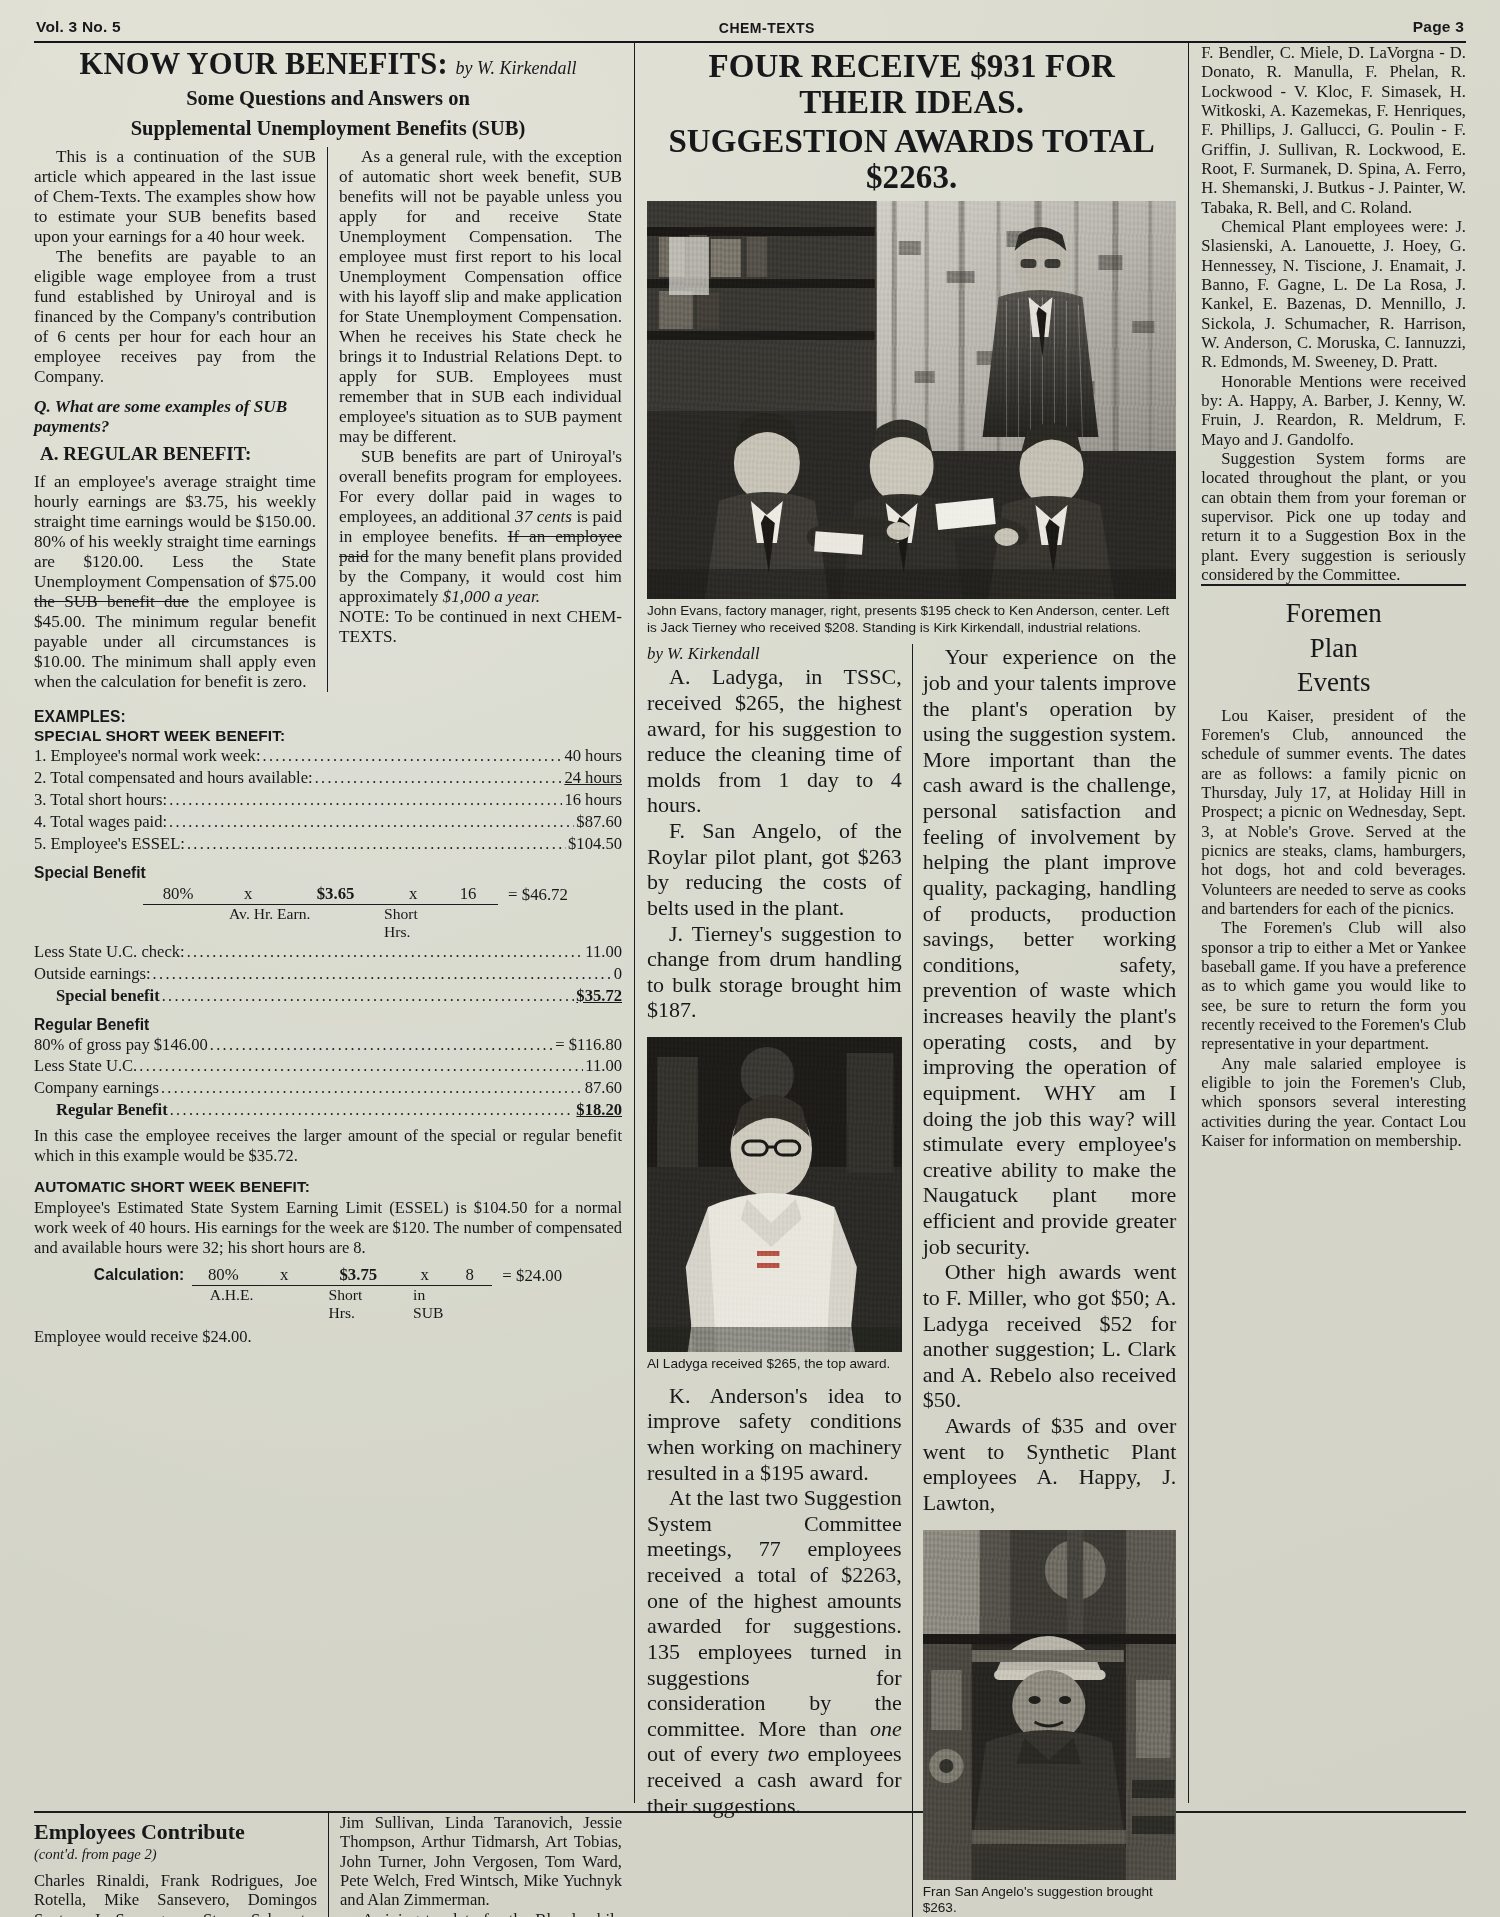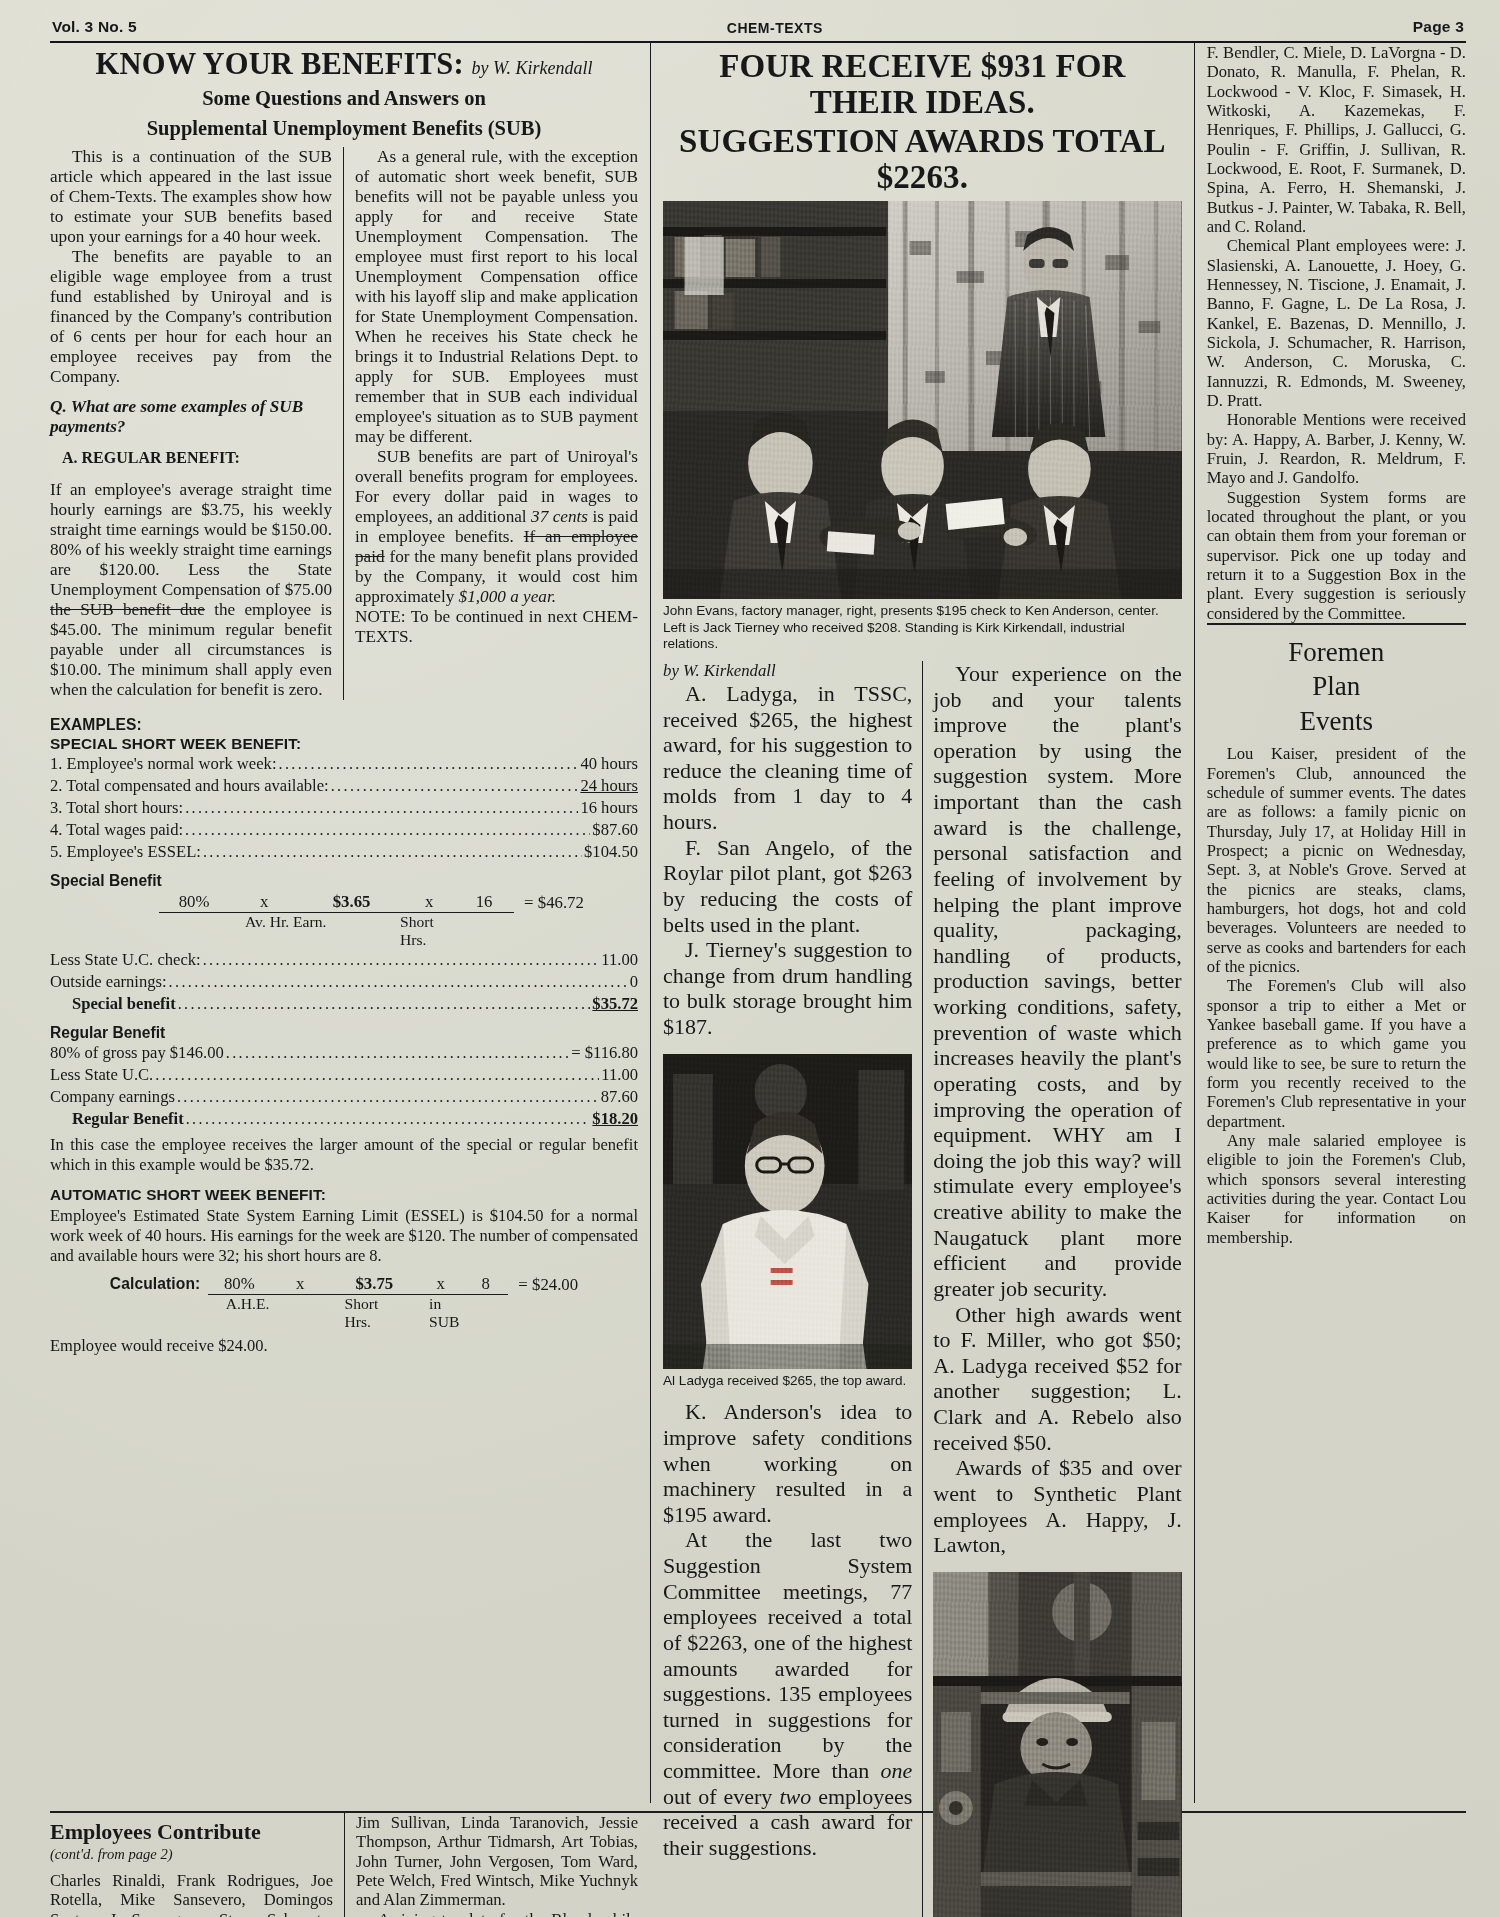--- a/index.html
+++ b/index.html
@@ -9,21 +9,21 @@
     background:#d9dace;
     font-family:"Liberation Serif", serif;
     color:#17181a;
     position:relative;
     overflow:hidden;
   }
   .page {
     position:absolute;
     left:0; top:0;
     width:1500px; height:1917px;
-    padding:18px 34px 10px 50px;
+    padding:18px 34px 10px 34px;
     background:
       radial-gradient(ellipse at 25% 18%, rgba(255,255,255,0.22), rgba(0,0,0,0) 62%),
       linear-gradient(160deg,#dcdccf 0%,#d6d7ca 40%,#d2d3c6 100%);
   }
   
   .masthead {
     display:flex; align-items:flex-end; justify-content:space-between;
     font-family:"Liberation Sans", sans-serif;
     font-weight:bold; font-size:15.5px; letter-spacing:.2px;
     padding:0 2px 5px 2px;
@@ -52,21 +52,21 @@
   .two-col { display:flex; margin-top:6px; }
   .two-col > div { width:50%; }
   .two-col > div:first-child { padding-right:11px; border-right:1.4px solid #1b1c1f; }
   .two-col > div:last-child  { padding-left:11px; }
 
   p.art { margin:0; font-size:17.2px; line-height:1.165; text-align:justify;
           text-indent:22px; hyphens:none; }
   p.art.noind { text-indent:0; }
   p.art + p.art { margin-top:0; }
   .q { font-style:italic; font-weight:bold; font-size:17.2px; line-height:1.165; margin:10px 0 0; }
-  .a-head { font-weight:bold; font-size:16px; line-height:1.18; margin:12px; }
+  .a-head { font-weight:bold; font-size:19px; line-height:1.18; margin:6px; }
   .strike { text-decoration:line-through; }
   .ital { font-style:italic; }
 
   
   .ex-wrap { margin-top:16px; font-size:16.4px; }
   .ex-head { font-family:"Liberation Sans", sans-serif; font-weight:bold; font-size:15.6px; letter-spacing:.1px; }
   .ex-head2 { font-family:"Liberation Sans", sans-serif; font-weight:bold; font-size:15.4px; letter-spacing:.1px; margin-top:1px;}
   .leader-row { display:flex; align-items:baseline; font-size:16.6px; line-height:1.31; }
   .leader-row .lbl { white-space:nowrap; }
   .leader-row .dots {

